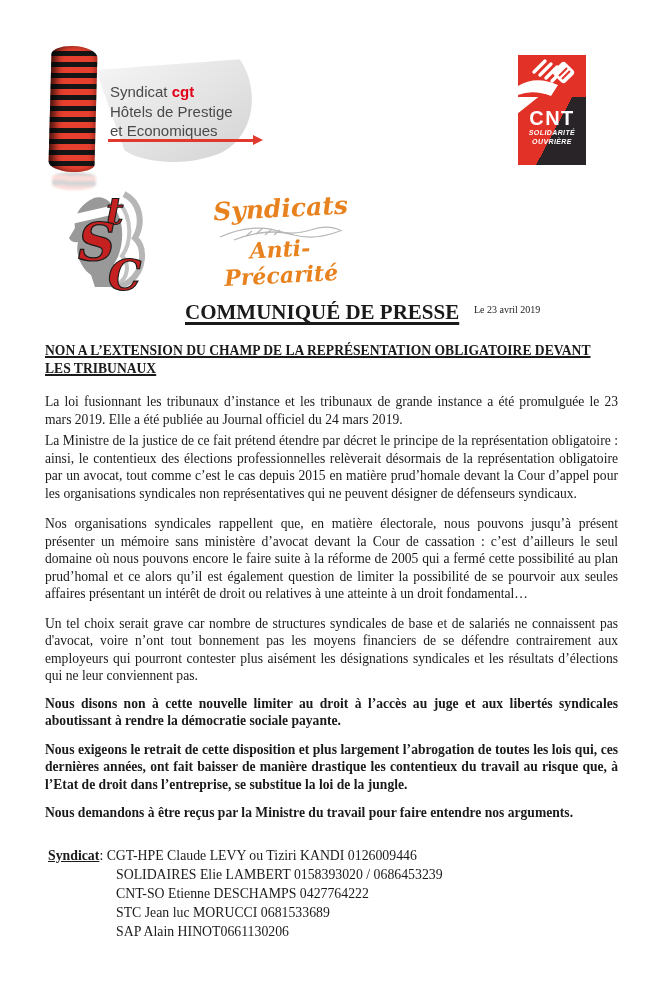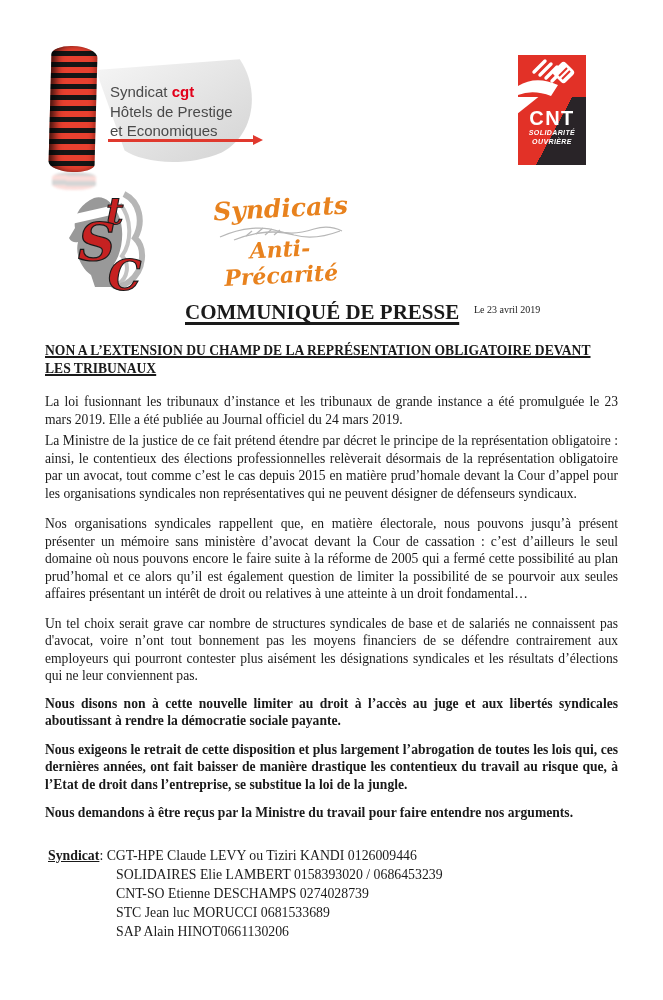--- a/index.html
+++ b/index.html
@@ -168,18 +168,18 @@
     <p class="p3">Nos organisations syndicales rappellent que, en matière électorale, nous pouvons jusqu’à présent présenter un mémoire sans ministère d’avocat devant la Cour de cassation : c’est d’ailleurs le seul domaine où nous pouvons encore le faire suite à la réforme de 2005 qui a fermé cette possibilité au plan prud’homal et ce alors qu’il est également question de limiter la possibilité de se pourvoir aux seules affaires présentant un intérêt de droit ou relatives à une atteinte à un droit fondamental…</p>
     <p class="p4">Un tel choix serait grave car nombre de structures syndicales de base et de salariés ne connaissent pas d'avocat, voire n’ont tout bonnement pas les moyens financiers de se défendre contrairement aux employeurs qui pourront contester plus aisément les désignations syndicales et les résultats d’élections qui ne leur conviennent pas.</p>
     <p class="p5 bold">Nous disons non à cette nouvelle limiter au droit à l’accès au juge et aux libertés syndicales aboutissant à rendre la démocratie sociale payante.</p>
     <p class="p6 bold">Nous exigeons le retrait de cette disposition et plus largement l’abrogation de toutes les lois qui, ces dernières années, ont fait baisser de manière drastique les contentieux du travail au risque que, à l’Etat de droit dans l’entreprise, se substitue la loi de la jungle.</p>
     <p class="p7 bold">Nous demandons à être reçus par la Ministre du travail pour faire entendre nos arguments.</p>
   </div>
 
   <div class="contacts">
     <div><span class="label">Syndicat</span><span>: </span><span>CGT-HPE Claude LEVY ou Tiziri KANDI 0126009446</span></div>
     <div class="contact-cont">SOLIDAIRES Elie LAMBERT 0158393020 / 0686453239</div>
-    <div class="contact-cont">CNT-SO Etienne DESCHAMPS 0274028739</div>
+    <div class="contact-cont">CNT-SO Etienne DESCHAMPS 0427764222</div>
     <div class="contact-cont">STC Jean luc MORUCCI 0681533689</div>
     <div class="contact-cont">SAP Alain HINOT0661130206</div>
   </div>
 
 </div>
 
 </body></html>

